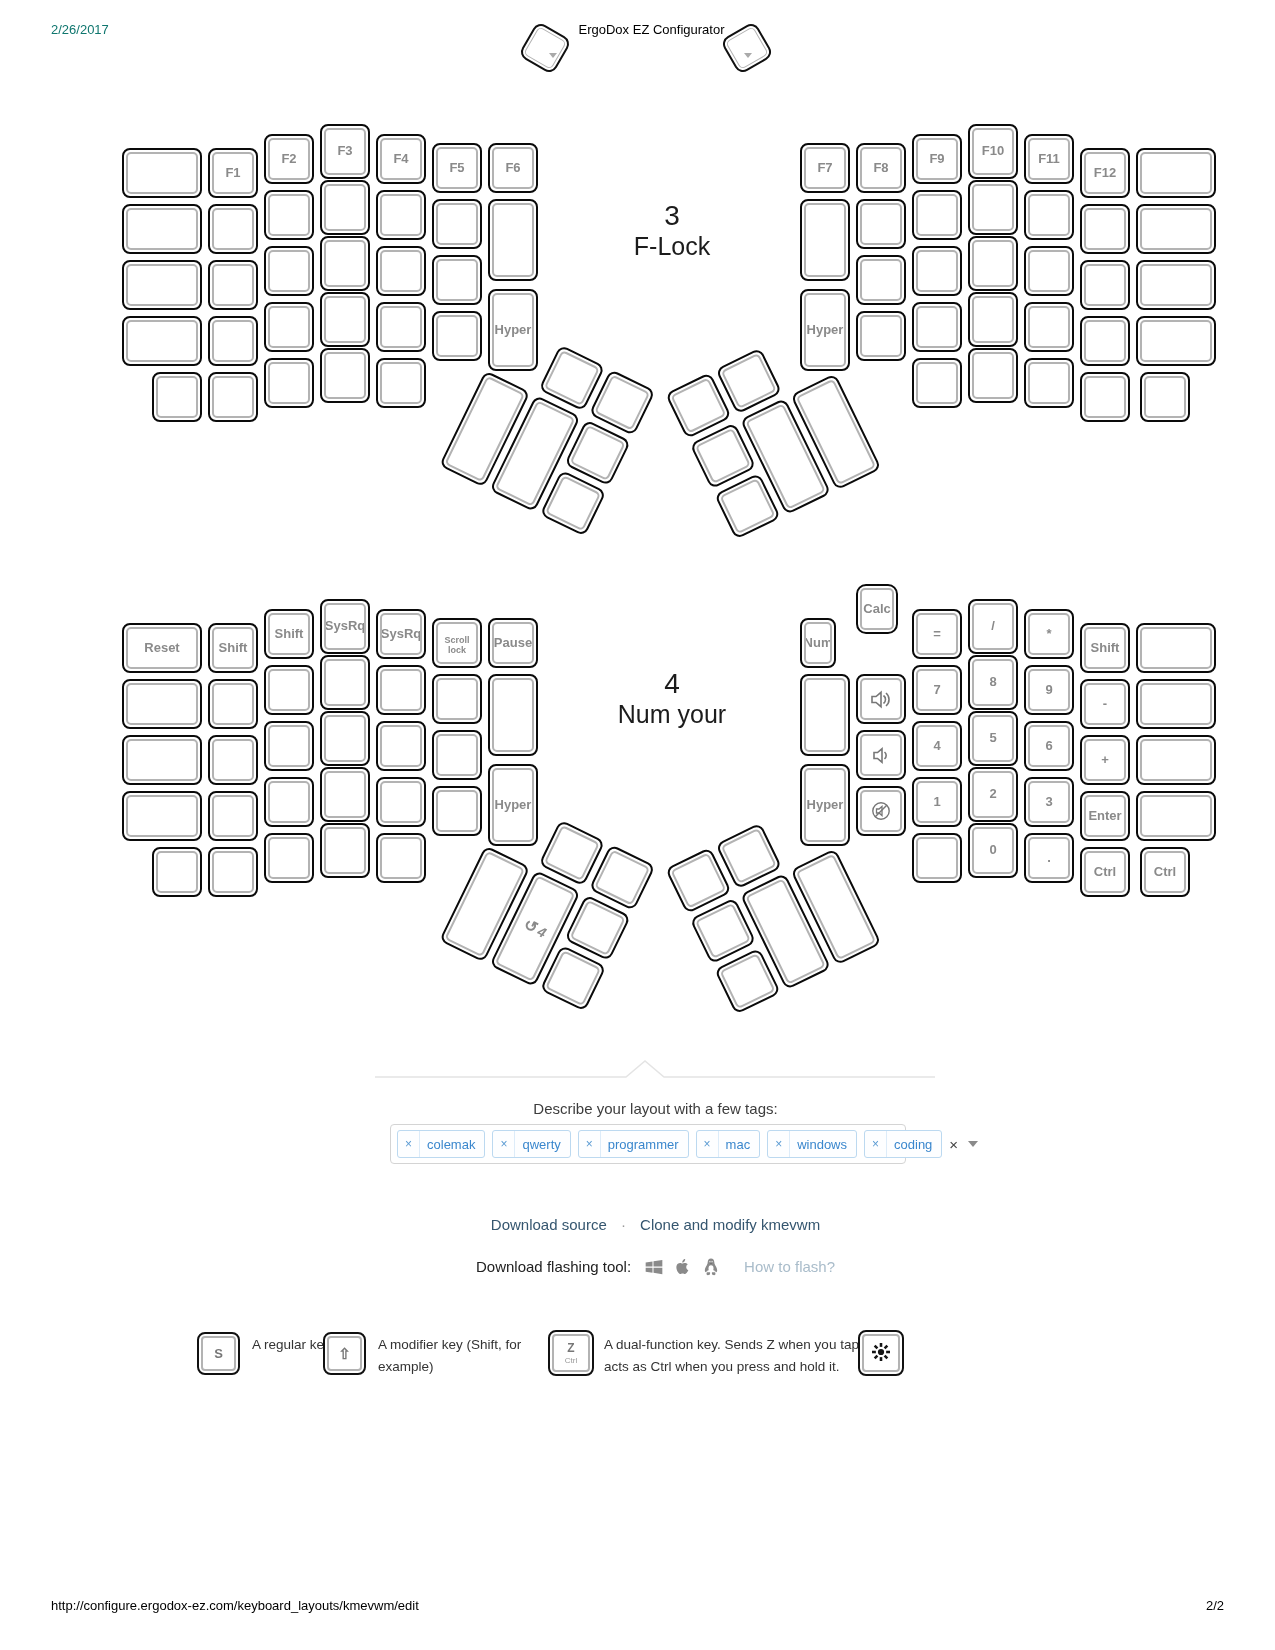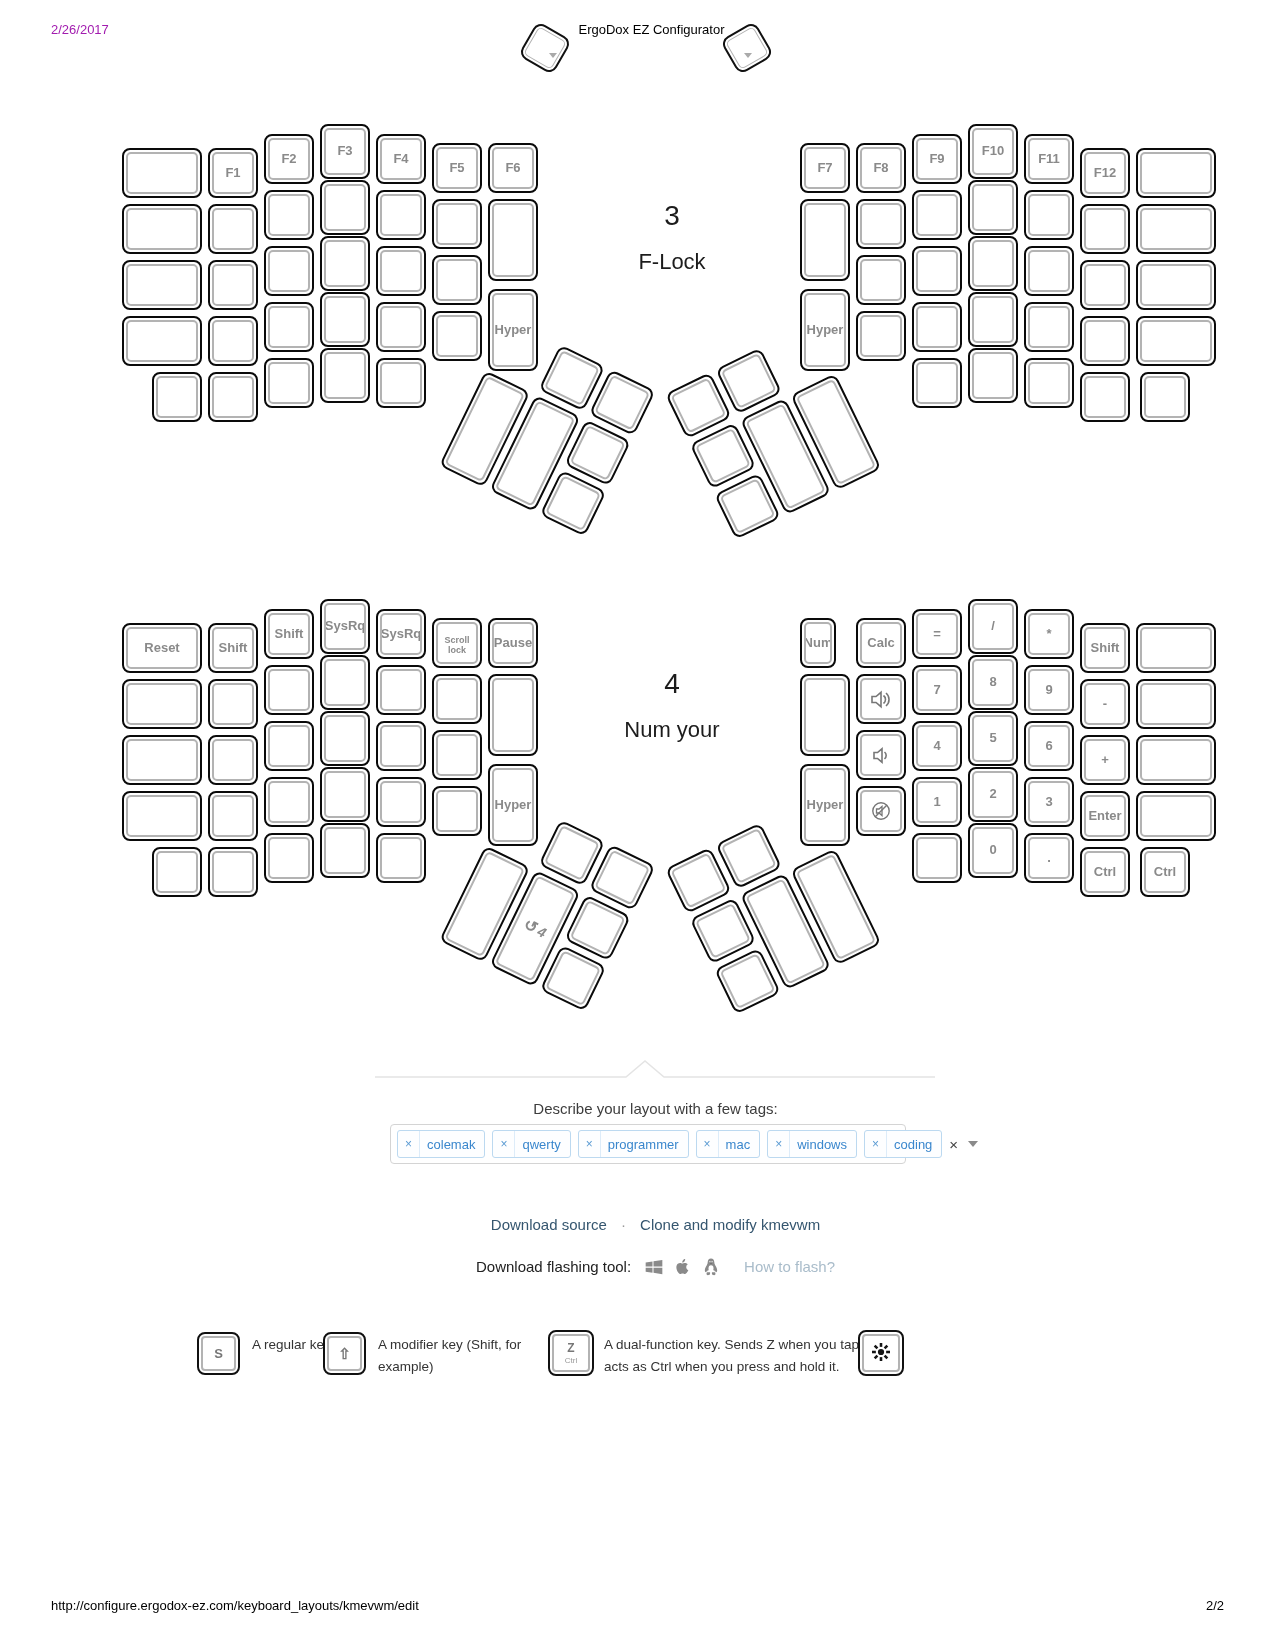--- a/index.html
+++ b/index.html
@@ -1,36 +1,36 @@
 <!DOCTYPE html>
 <html><head>
 <meta charset="utf-8">
 <style>
   html,body{margin:0;padding:0;background:#fff;font-family:"Liberation Sans",sans-serif;}
   #page{position:relative;width:1275px;height:1650px;background:#fff;overflow:hidden;}
 
-  .hdr-date{position:absolute;left:51px;top:22px;font-size:13px;color:#a21caf;}
+  .hdr-date{position:absolute;left:51px;top:22px;font-size:13px;color:#0f766e;}
   .hdr-title{position:absolute;left:0;right:0;top:22px;text-align:center;font-size:13px;color:#000;transform:translateX(14px);}
 
   .ftr-url{position:absolute;left:51px;top:1598px;font-size:13px;color:#000;}
   .ftr-page{position:absolute;right:51px;top:1598px;font-size:13px;color:#000;}
 
   .key{position:absolute;background:#fff;border:2.5px solid #0a0a0a;border-radius:8px;box-sizing:border-box;}
   .ki{position:absolute;inset:2px;border:2px solid #b3b3b3;border-radius:5px;display:flex;flex-direction:row;align-items:center;justify-content:center;text-align:center;color:#8a8a8a;font-weight:bold;font-size:13px;line-height:1.15;overflow:hidden;}
   .ki.small{font-size:9px;font-weight:bold;}
   .kb{position:absolute;inset:0;}
   .thumb{position:absolute;width:162px;height:162px;transform-origin:0 0;}
 
   .cutkey{position:absolute;width:40px;height:40px;background:#fff;border:2px solid #111;border-radius:9px;box-sizing:border-box;}
   .cutkey .ki{inset:2px;border-width:1.5px;}
   .mini-caret{position:absolute;width:0;height:0;border-left:4px solid transparent;border-right:4px solid transparent;border-top:5px solid #aaa;}
 
   .layer-label{position:absolute;left:472px;width:400px;text-align:center;color:#1c1c1c;}
   .layer-num{font-size:28px;}
-  .layer-name{font-size:22px;margin-top:17px;}
+  .layer-name{font-size:25px;}
 
   .divider-svg{position:absolute;left:375px;top:1058px;}
 
   .describe{position:absolute;left:0;right:0;top:1100px;text-align:center;font-size:15px;color:#3d3d3d;transform:translateX(18px);}
 
   .tagbox{position:absolute;left:390px;top:1124px;width:516px;height:40px;border:1px solid #d4d4d4;border-radius:4px;background:#fff;box-sizing:border-box;display:flex;align-items:center;padding:0 10px 0 6px;}
   .pill{display:inline-flex;align-items:center;height:26px;border:1px solid #bcd9f0;border-radius:3px;color:#3a87cd;font-size:13px;background:#fdfeff;margin-right:7px;white-space:nowrap;}
   .pill .px{padding:0 7px;color:#5b9bd3;font-size:12px;border-right:1px solid #ddecf9;margin-right:7px;align-self:stretch;display:flex;align-items:center;}
   .pill .plbl{padding-right:9px;}
   .clear-x{margin-left:auto;color:#444;font-size:15px;}
@@ -432,21 +432,21 @@
       </div>
       <div class="key" style="left: 800px; top: 618px; width: 36px; height: 50px;">
         <div class="ki">Num</div>
       </div>
       <div class="key" style="left: 800px; top: 674px; width: 50px; height: 82px;">
         <div class="ki"></div>
       </div>
       <div class="key" style="left: 800px; top: 764px; width: 50px; height: 82px;">
         <div class="ki">Hyper</div>
       </div>
-      <div class="key" style="left: 856px; top: 618px; width: 50px; height: 50px;">
+      <div class="key" style="left: 856px; top: 584px; width: 42px; height: 50px; border-radius: 10px;">
         <div class="ki">Calc</div>
       </div>
       <div class="key" style="left: 856px; top: 674px; width: 50px; height: 50px;">
         <div class="ki">
           <svg width="22" height="19" viewBox="0 0 22 19">
             <path d="M2 6.5h4l5-4.2v14.4l-5-4.2H2z" fill="none" stroke="#777" stroke-width="1.6"></path>
             <path d="M13.5 5.5a5 5 0 0 1 0 8M16 3a8.5 8.5 0 0 1 0 13" fill="none" stroke="#777" stroke-width="1.6"></path>
           </svg>
         </div>
       </div>

